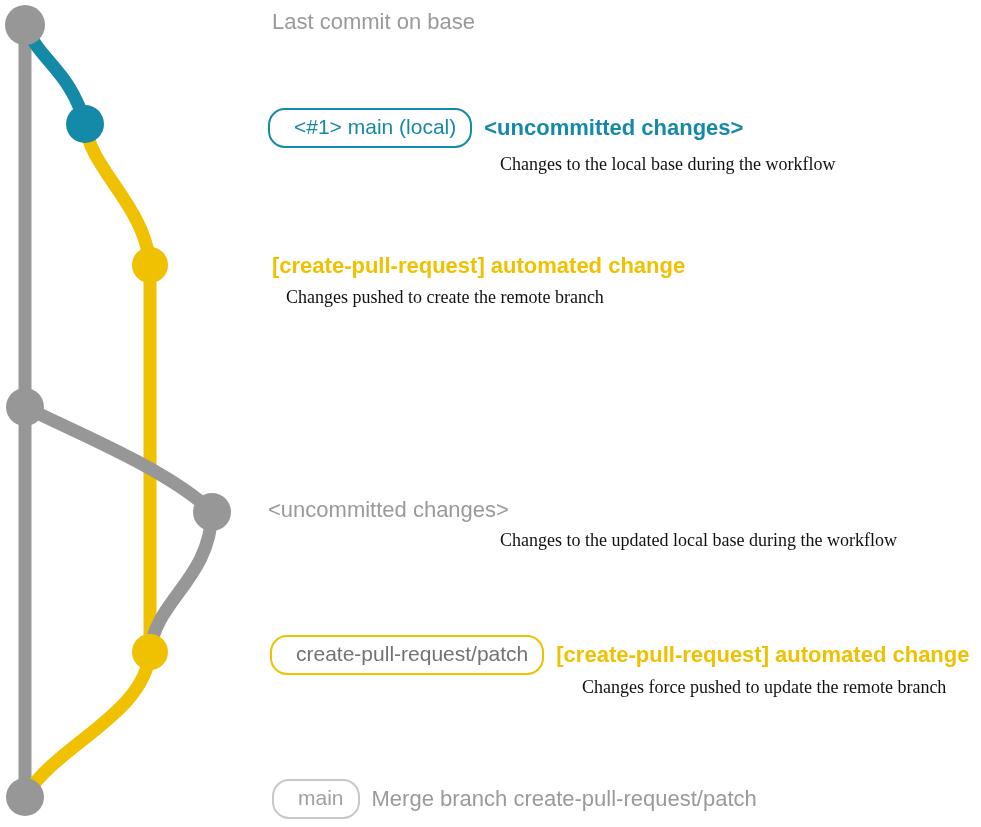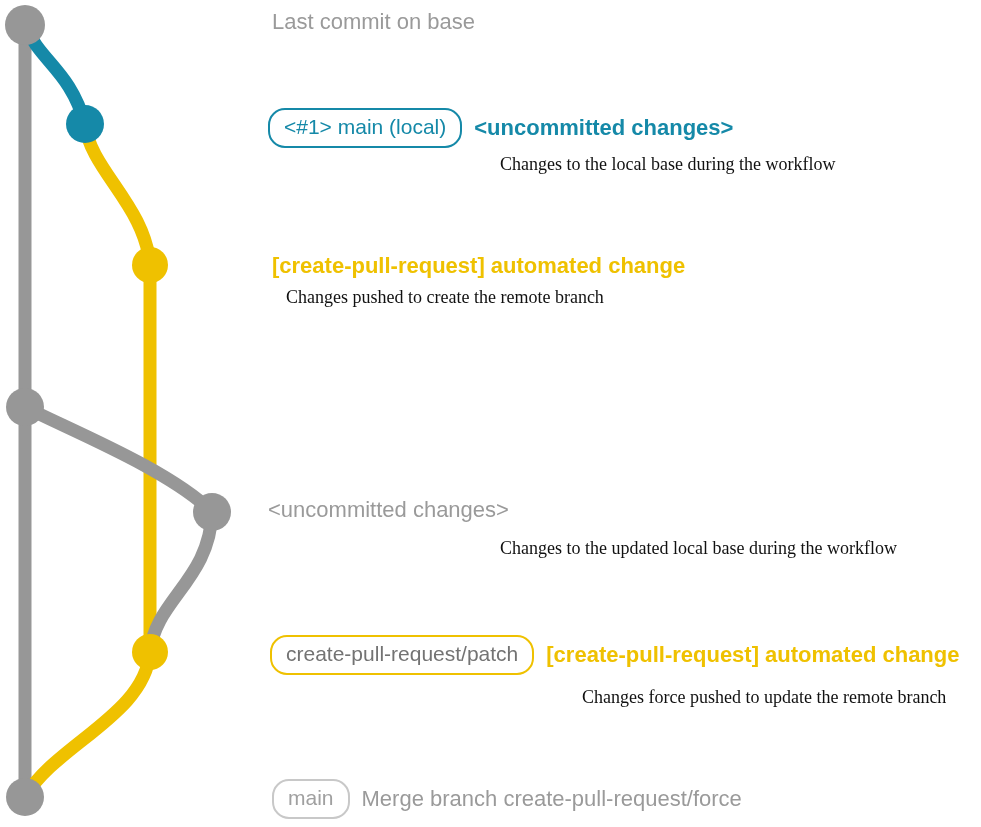--- a/index.html
+++ b/index.html
@@ -46,21 +46,21 @@
     align-items: center;
     gap: 12px;
     white-space: nowrap;
   }
 
   
   .pill {
     display: inline-block;
     border: 2px solid currentColor;
     border-radius: 17px;
-    padding: 4px 14px 6px 14px;
+    padding: 4px 14px 6px 24px;
     font-size: 21px;
     line-height: 26px;
     font-weight: 400;
     white-space: nowrap;
   }
   .pill.gray    { color: #a0a0a0; border-color: #c8c8c8; }
   .pill.teal    { color: #1589a8; border-color: #1589a8; }
   .pill.yellow  { color: #737373; border-color: #efc100; }
 
   
@@ -143,36 +143,36 @@
       <div class="note" style="margin-left:14px; margin-top:5px;">Changes pushed to create the remote branch</div>
     </div>
   </div>
 
 
   <div class="row" style="left:252px; top:496px;">
     <div class="stack">
       <div class="row-head">
         <span class="subject gray">&lt;uncommitted changes&gt;</span>
       </div>
-      <div class="note" style="margin-left:232px; margin-top:12px;">Changes to the updated local base during the workflow</div>
+      <div class="note" style="margin-left:232px; margin-top:4px;">Changes to the updated local base during the workflow</div>
     </div>
   </div>
 
   <div class="row" style="left:254px; top:635px;">
     <div class="stack">
       <div class="row-head">
         <span class="pill yellow">create-pull-request/patch</span>
         <span class="subject yellow">[create-pull-request] automated change</span>
       </div>
-      <div class="note" style="margin-left:312px; margin-top:10px;">Changes force pushed to update the remote branch</div>
+      <div class="note" style="margin-left:312px; margin-top:0;">Changes force pushed to update the remote branch</div>
     </div>
   </div>
 
   <div class="row" style="left:256px; top:779px;">
     <div class="stack">
       <div class="row-head">
         <span class="pill gray">main</span>
-        <span class="subject gray">Merge branch create-pull-request/force</span>
+        <span class="subject gray">Merge branch create-pull-request/patch</span>
       </div>
     </div>
   </div>
 
 </div>
 
 </body></html>

